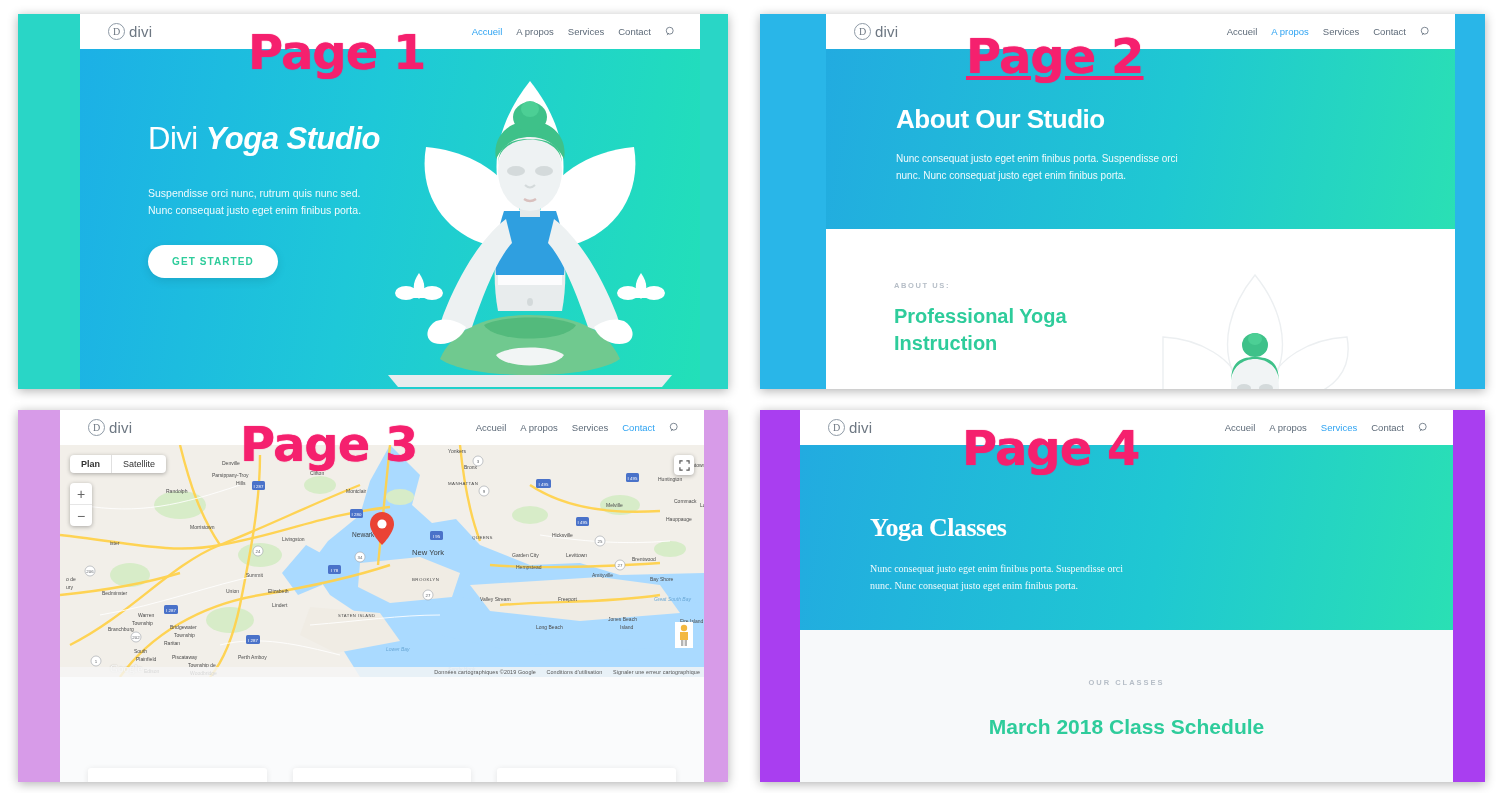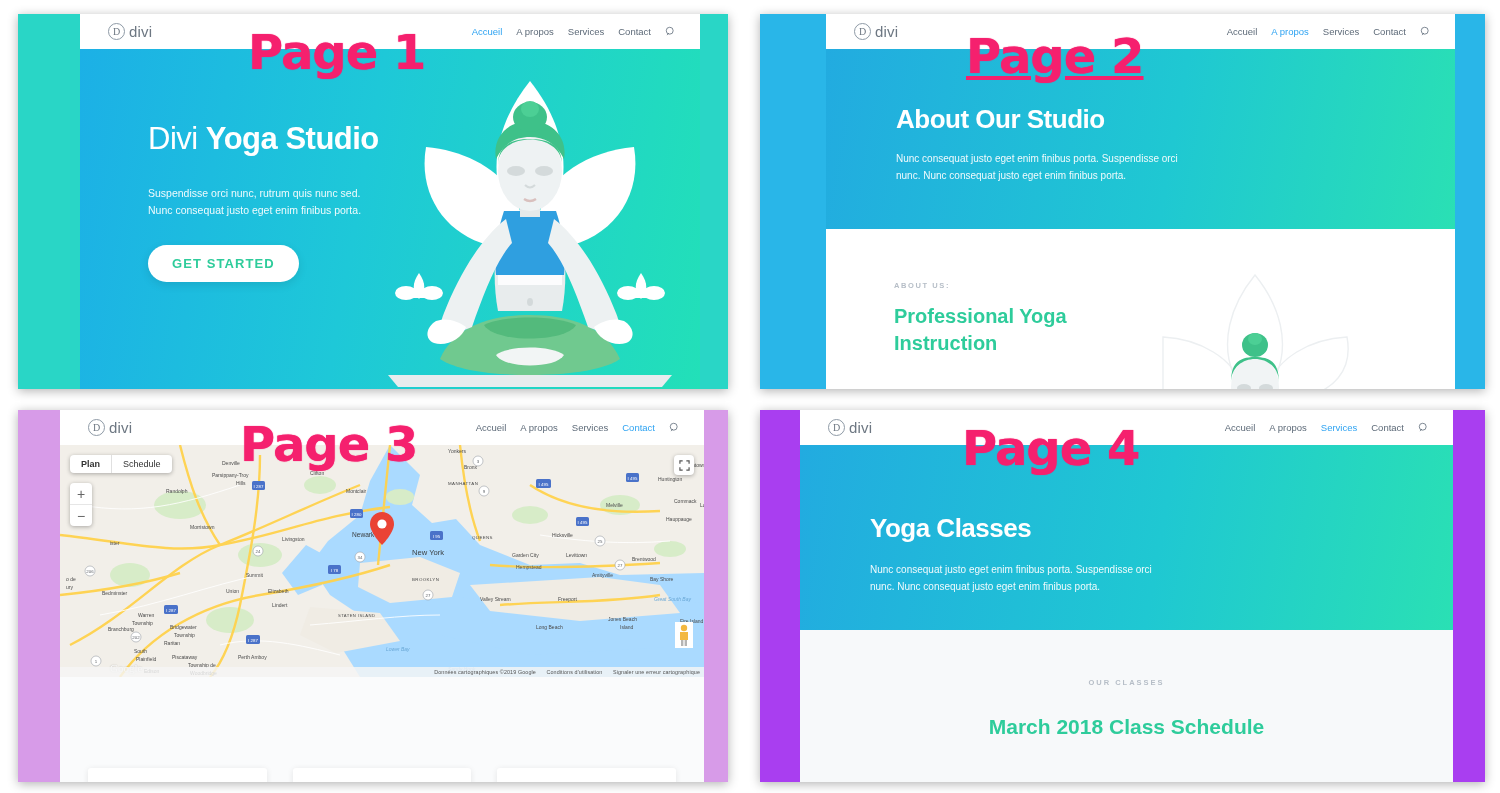--- a/index.html
+++ b/index.html
@@ -56,34 +56,34 @@
 
   
   .hero { position: relative; overflow: hidden; }
   .hero-grad-1 { background: linear-gradient(100deg, #1cb0e6 0%, #1ec8d8 45%, #22e0b8 100%); }
   .hero-grad-2 { background: linear-gradient(100deg, #22abe0 0%, #1fc8d2 55%, #2ae0b4 100%); }
   .hero-inner { position: relative; z-index: 3; }
 
   .hero-title {
     color: #fff; font-weight: 300; letter-spacing: -.5px;
   }
-  .hero-title b { font-weight: 700; }
+  .hero-title b { font-weight: 700; font-style: italic; }
   .hero-sub { color: rgba(255,255,255,.93); line-height: 1.65; }
   .cta {
     display: inline-block; background: #fff; color: #2ecc9b;
     border-radius: 40px; font-weight: 700; letter-spacing: 1.1px;
     box-shadow: 0 3px 10px rgba(0,0,0,.10);
   }
 
   
   .p1-hero { height: 340px; }
   .p1-hero .hero-inner { padding: 72px 0 0 68px; }
   .p1 .hero-title { font-size: 31px; }
   .p1 .hero-sub { font-size: 10.5px; margin-top: 28px; }
-  .p1 .cta { font-size: 13px; padding: 11px 24px; margin-top: 25px; }
+  .p1 .cta { font-size: 10px; padding: 11px 24px; margin-top: 25px; }
 
   
   .yoga-wrap { position: absolute; right: 20px; bottom: 0; width: 300px; height: 330px; z-index: 2; }
 
   
   .p2-hero { height: 180px; }
   .p2-hero .hero-inner { padding: 55px 0 0 70px; }
   .p2 .hero-title { font-size: 26px; font-weight: 700; }
   .p2 .hero-sub { font-size: 10px; margin-top: 16px; }
 
@@ -134,21 +134,21 @@
     margin-left: 44px;
   }
   .marker { position: absolute; }
   .p3-body { background: #fafbfc; height: 105px; position: relative; }
   .cards { position: absolute; left: 28px; right: 28px; bottom: -14px; display: flex; gap: 26px; }
   .card { flex: 1; height: 28px; background: #fff; border-radius: 3px;
           box-shadow: 0 1px 6px rgba(0,0,0,.09); }
 
   
   .p4-hero { height: 185px; }
-  .p4-hero .hero-inner { padding: 68px 0 0 70px; }
+  .p4-hero .hero-inner { padding: 68px 0 0 70px; font-family: Liberation Serif, serif; }
   .p4 .hero-title { font-size: 26px; font-weight: 700; }
   .p4 .hero-sub { font-size: 10px; margin-top: 18px; }
   .p4-body { background: #f7f9fa; height: 152px; text-align: center; padding-top: 48px; }
   .p4 .eyebrow { letter-spacing: 2px; }
   .p4 .green-head { font-size: 21px; margin-top: 26px; }
 
   
   .page-label {
     position: absolute; z-index: 40;
     color: #f5206e; font-weight: 700; font-style: normal;
@@ -527,21 +527,21 @@
             <text x="640" y="62">Long Isl</text>
             <text x="50" y="100">ister</text>
             <text x="6" y="136">o de</text>
             <text x="6" y="144">ury</text>
           </g>
         </svg>
 
         <div class="map-ctrl map-type">
           <div class="sel">Plan</div>
           <div class="divider"></div>
-          <div>Schedule</div>
+          <div>Satellite</div>
         </div>
 
         <div class="map-ctrl map-zoom">
           <div>+</div>
           <div class="divider"></div>
           <div>−</div>
         </div>
 
         <div class="map-ctrl map-full">
           <svg width="11" height="11" viewBox="0 0 12 12" fill="none" stroke="#555" stroke-width="1.3">

